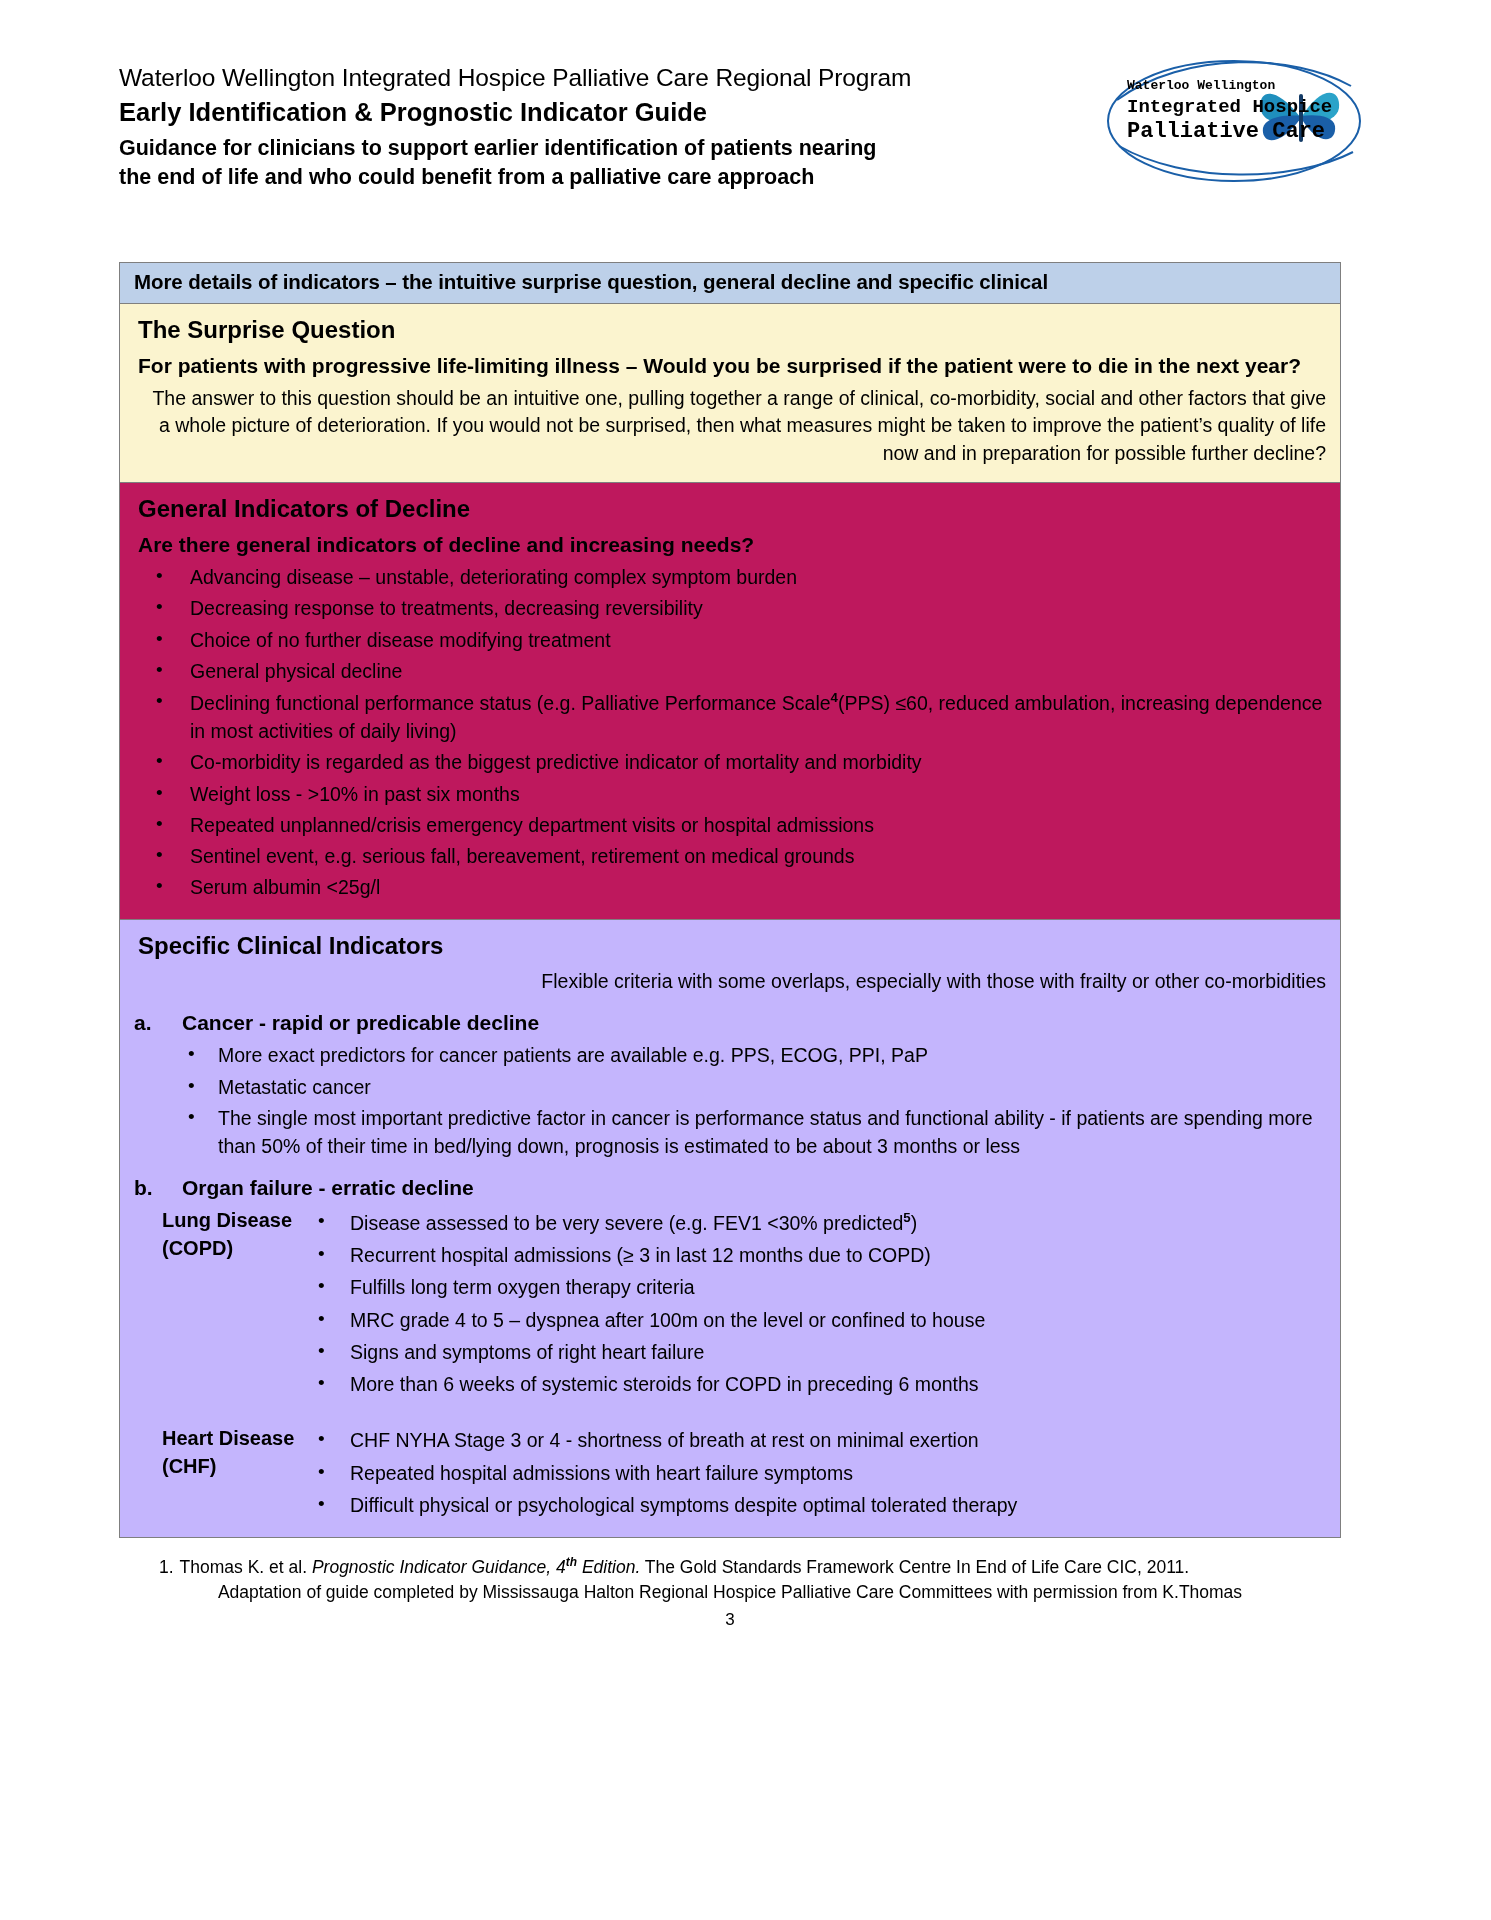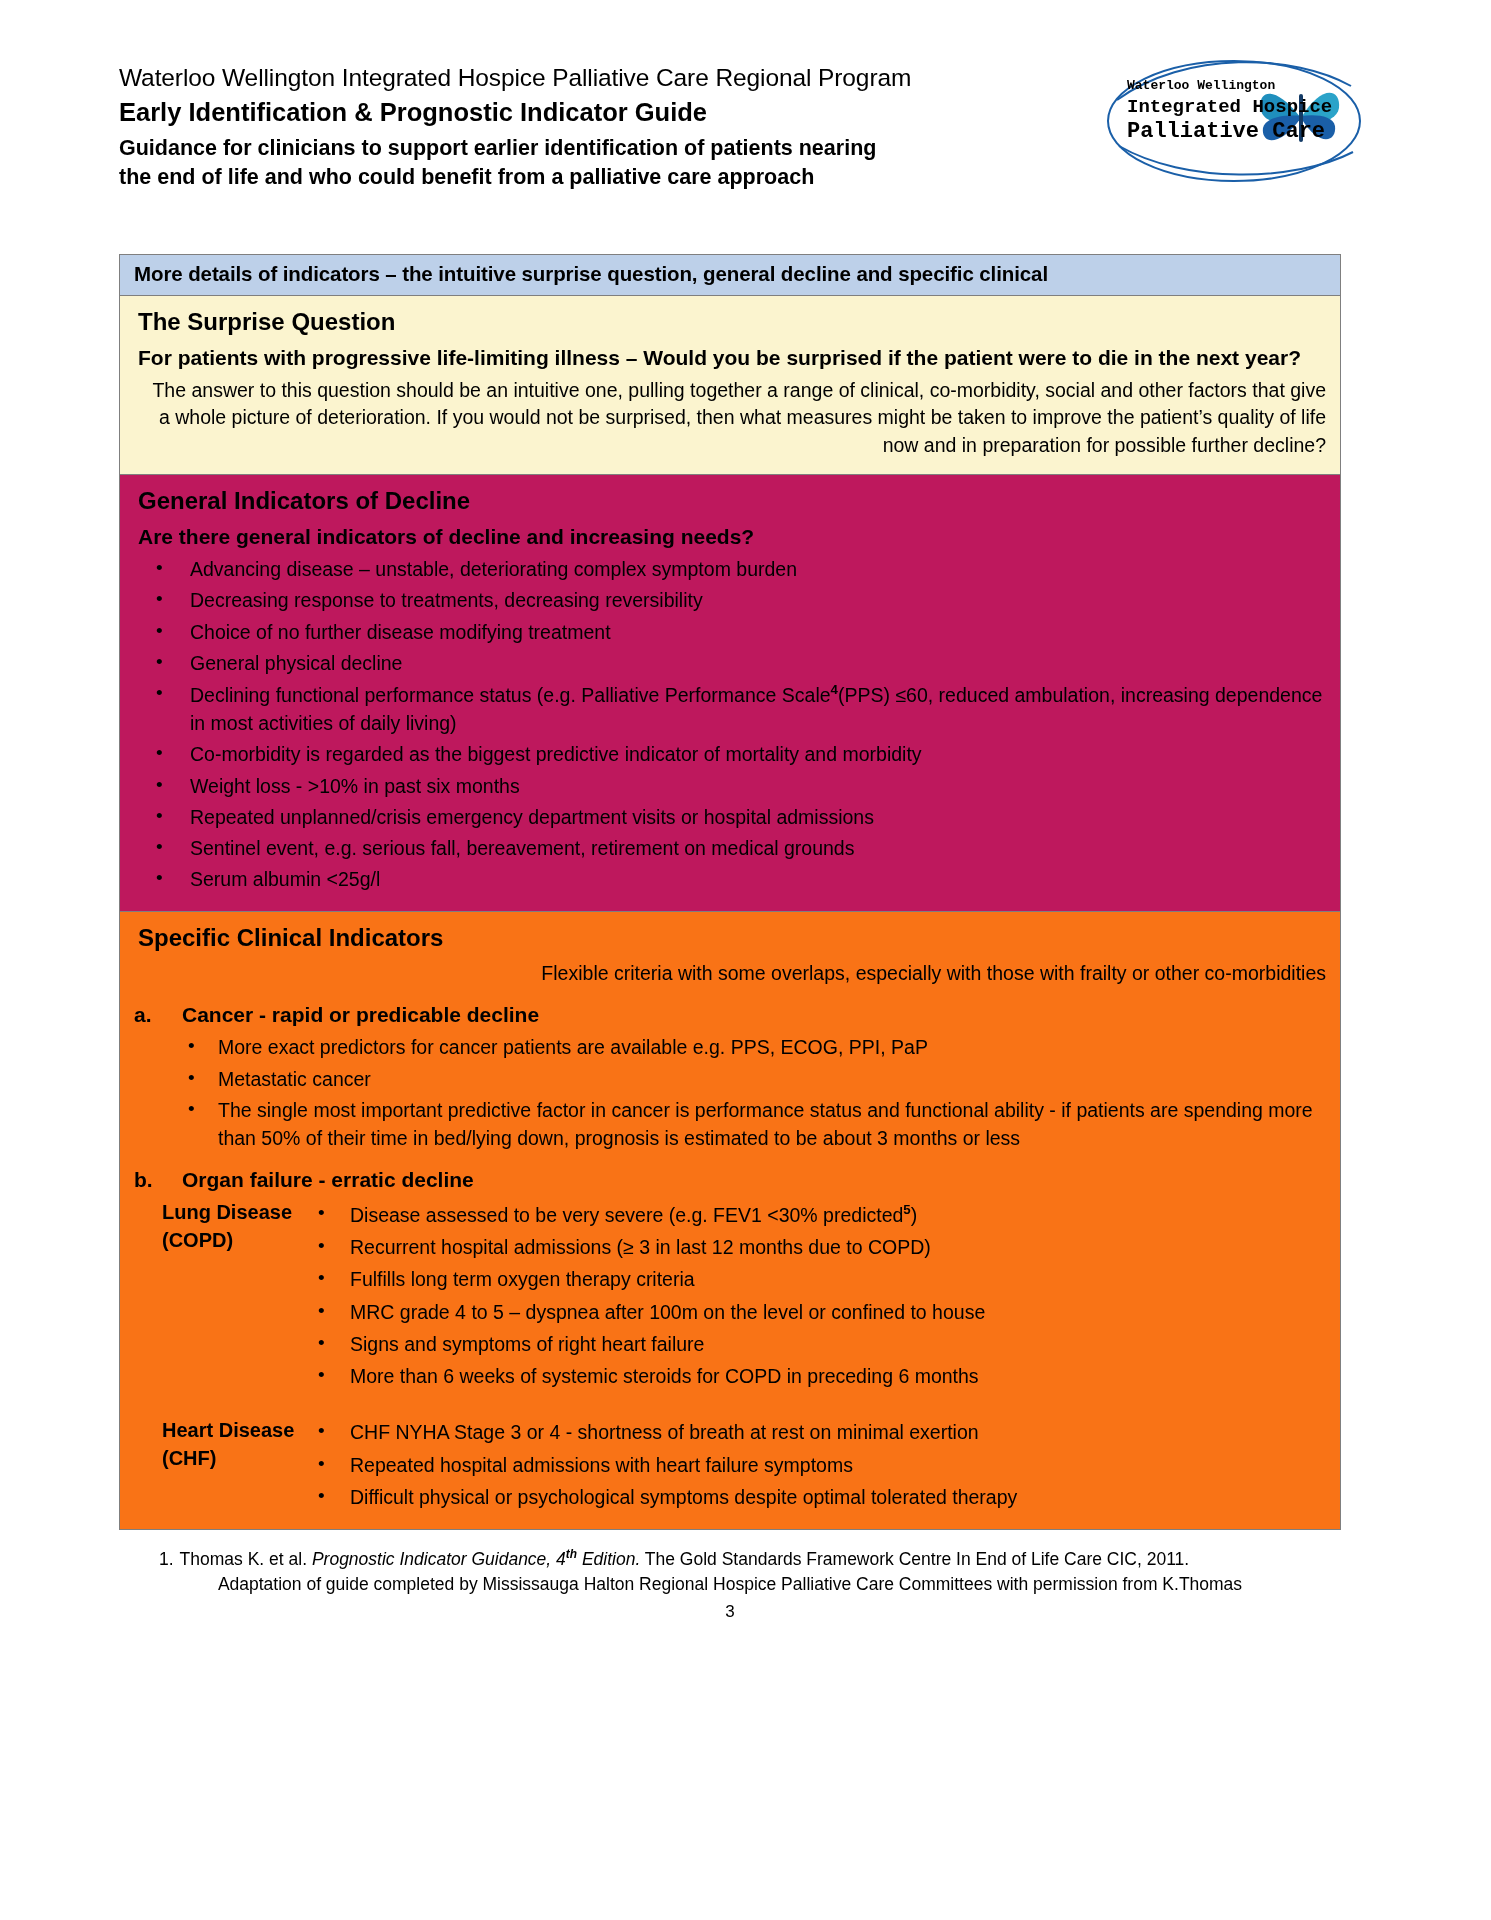--- a/index.html
+++ b/index.html
@@ -59,38 +59,38 @@
     left: 22px;
     top: 22px;
     line-height: 1.2;
   }
   .logo-text .l1 { font-size: 13px; font-weight: bold; }
   .logo-text .l2 { font-size: 19px; font-weight: bold; margin-top: 2px;}
   .logo-text .l3 { font-size: 22px; font-weight: bold; margin-top: 1px;}
 
   
   .banner {
-    margin-top: 32px;
+    margin-top: 40px;
     background: #bdd0e9;
     border: 1px solid #7f7f7f;
     padding: 7px 12px 9px 14px;
     font-size: 20.5px;
     font-weight: bold;
     letter-spacing: -0.1px;
   }
 
   
   .box {
     border: 1px solid #7f7f7f;
     border-top: none;
     padding: 10px 14px 14px 14px;
   }
   .box-surprise { background: #fbf4cf; }
   .box-general  { background: #be185d; }
-  .box-specific { background: #f97316; }
+  .box-specific { background: #c4b5fd; }
 
   .box-title {
     font-size: 24px;
     font-weight: bold;
     margin: 2px 0 8px 4px;
   }
   .q-bold {
     font-size: 21px;
     font-weight: bold;
     line-height: 1.36;

